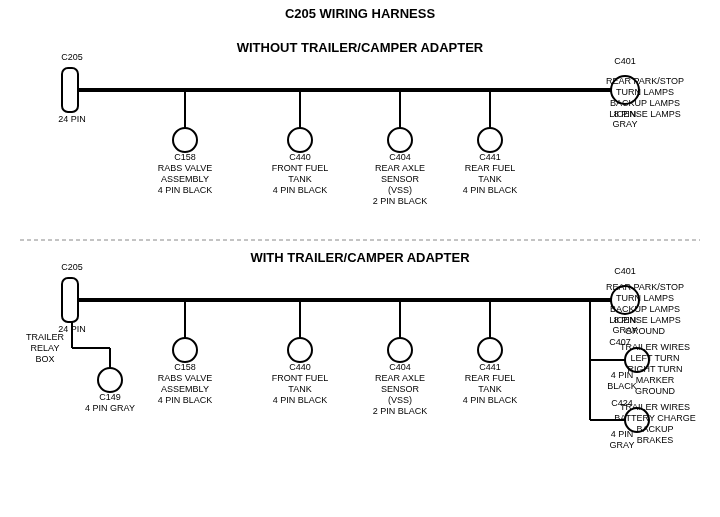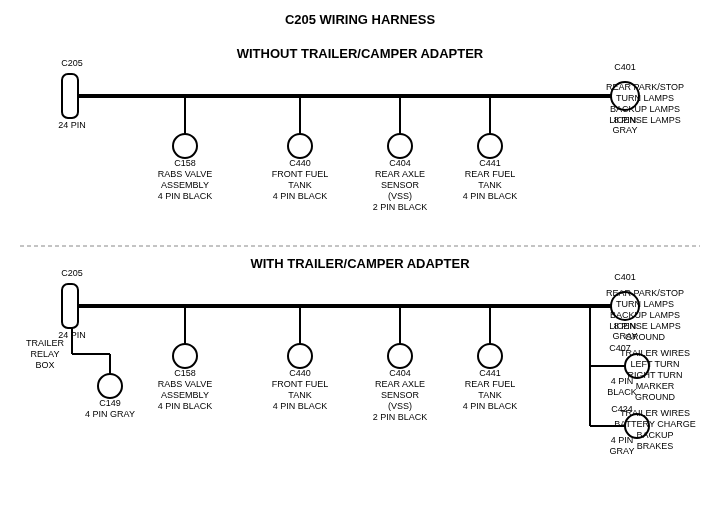--- a/index.html
+++ b/index.html
@@ -9,21 +9,20 @@
       background: #fff;
       font-family: Arial, sans-serif;
       font-size: 11px;
       position: relative;
       overflow: hidden;
     }
     .diagram-container {
       position: relative;
       width: 720px;
       height: 434px;
-      margin-top: 6px;
     }
     svg {
       position: absolute;
       top: 0; left: 0;
       width: 720px;
       height: 517px;
     }
     .section-title {
       font-family: Arial, sans-serif;
       font-size: 13px;

